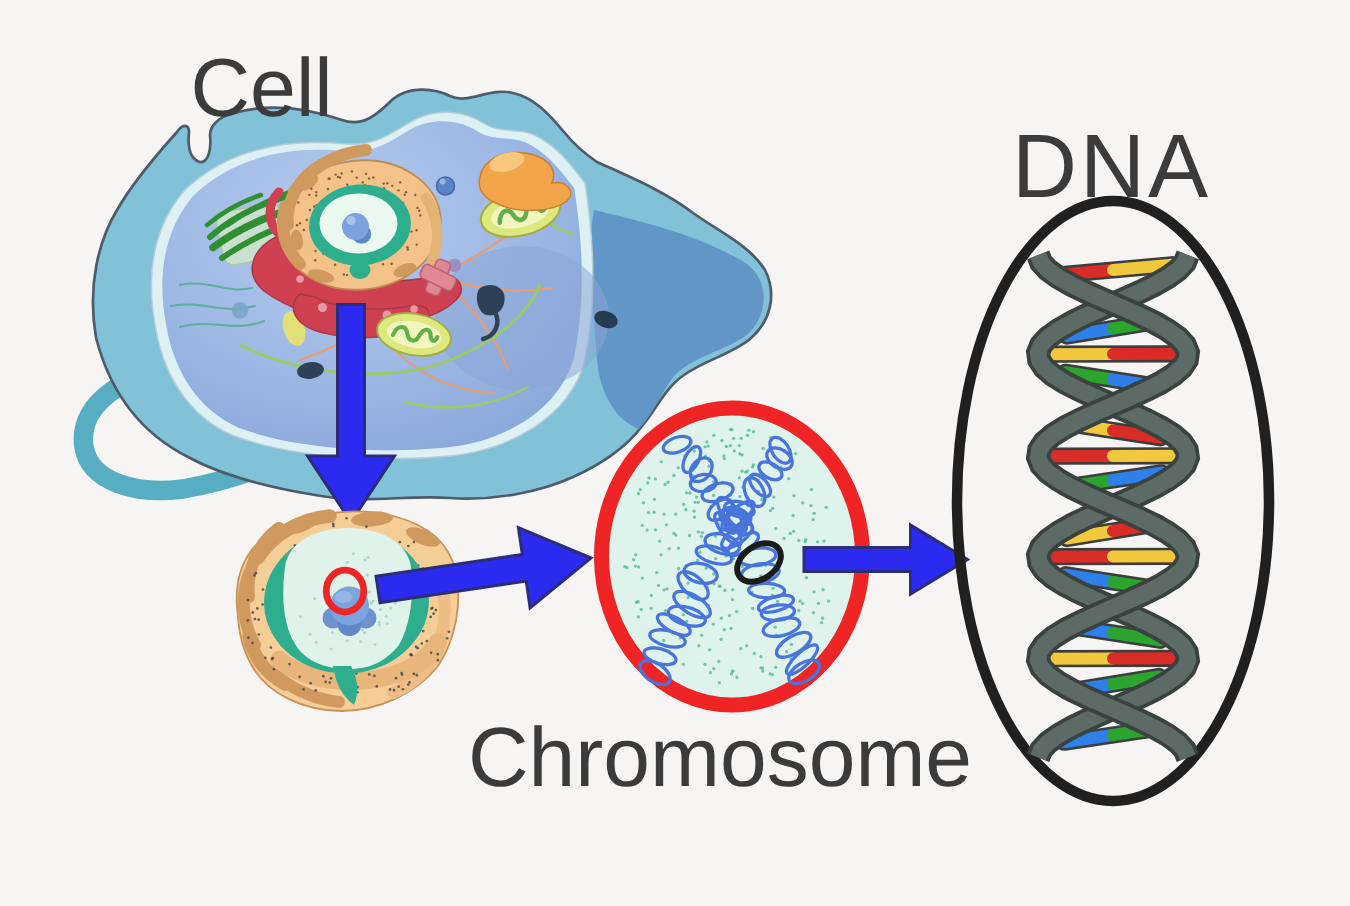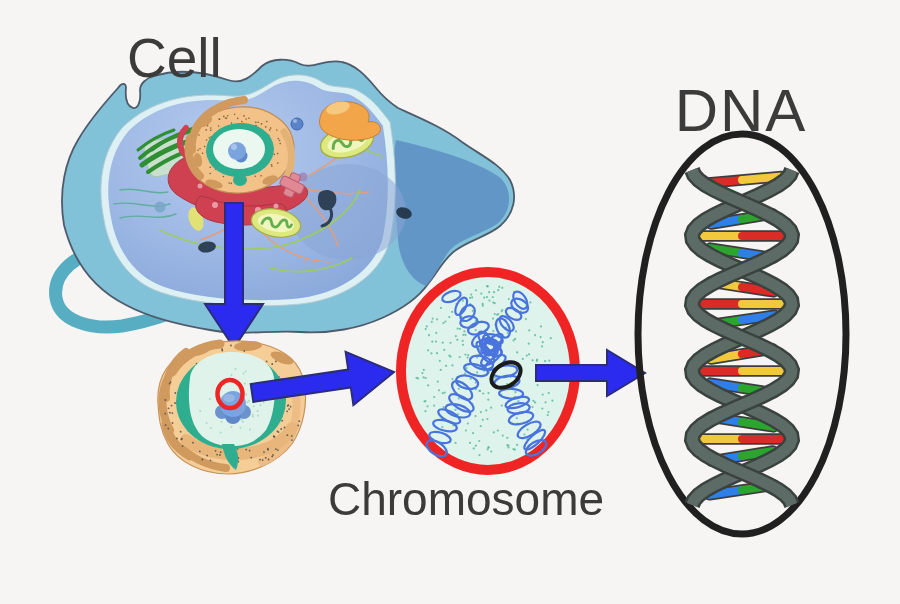--- a/index.html
+++ b/index.html
@@ -2,21 +2,21 @@
 <html style="--bg: #f6f5f3; --ink: #3b3b3b; --arrow-blue: #2b2bef; --arrow-edge: #2c2c78; --ring-red: #ee2524; --chromo-fill: #def3ec; --chromo-speckle: #54b897; --coil-blue: #4a74dd; --strand: #5d6b66; --strand-dark: #39423e; --rung-red: #da2c27; --rung-yellow: #f2c83c; --rung-blue: #2f7fe8; --rung-green: #2ca52e; --nuc-tan: #f5cd97; --nuc-tan-dark: #d09a5e; --nuc-teal: #2fae8f; --nuc-pale: #dff3ea; --nucleolus-blue: #7ba3dd; --cell-body: #82c2d8; --cell-band: #ddf1f5; --cell-pseudopod: #5f92c5; --cell-tail: #57adc2; --cell-outline: #4d5b6b; --er-red: #cf4050; --golgi-green: #2f8f33; --mito-line: #63af4c; --golgi-orange: #f2a649; --dna-oval: #202020;"><head>
 <meta charset="utf-8">
 <style>
   html,body{margin:0;padding:0;}
   body{background:var(--bg,#f6f5f3);font-family:"Liberation Sans",sans-serif;}
   .stage{position:relative;width:900px;height:604px;background:var(--bg,#f6f5f3);overflow:hidden;}
   .stage svg{position:absolute;left:0;top:0;}
   .label{position:absolute;color:var(--ink,#3b3b3b);white-space:nowrap;user-select:none;}
   .label-cell{left:127px;top:26px;font-size:55px;font-weight:500;}
   .label-nucleus{left:230px;top:472px;font-size:46px;transform:translateX(-50%);}
-  .label-chromosome{left:466px;top:472px;font-size:46px;transform:translateX(-50%);}
+  .label-chromosome{left:480px;top:472px;font-size:56px;transform:translateX(-50%);}
   .label-dna{left:741px;top:64px;font-size:60px;font-weight:normal;letter-spacing:2px;transform:translateX(-50%);margin-top:12px;}
 </style>
 </head>
 <body>
 
 <div class="stage">
 
 <svg width="900" height="604" viewBox="0 0 900 604">
   <defs>
     <radialGradient id="gradPeri" cx="42%" cy="32%" r="75%">

